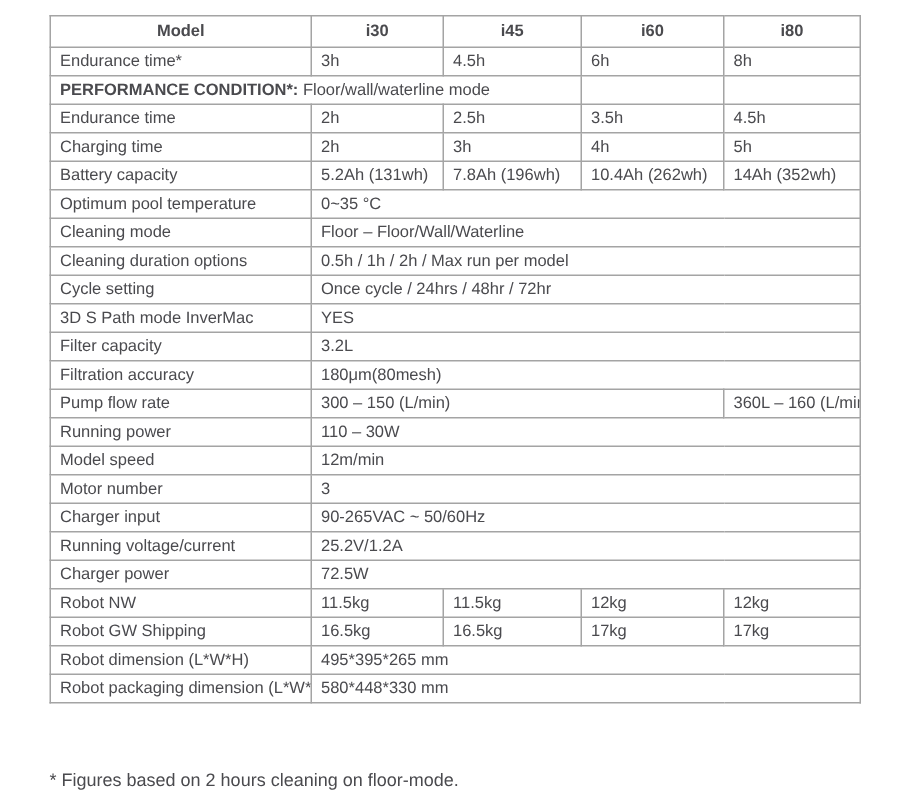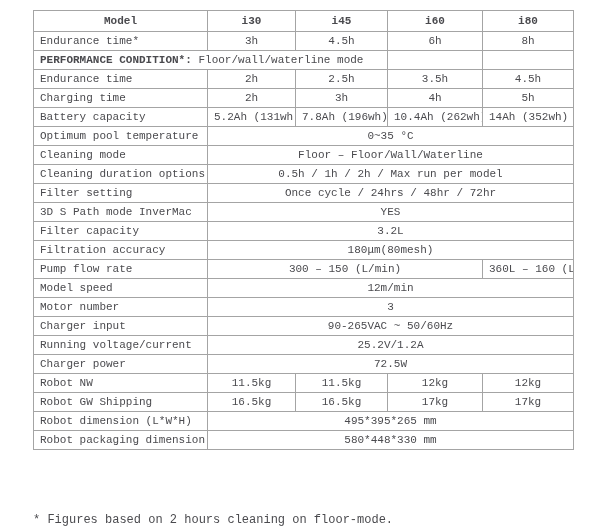--- a/index.html
+++ b/index.html
@@ -1,27 +1,27 @@
 <!DOCTYPE html>
 <html><head>
 <meta charset="utf-8">
 <style>
   html,body{margin:0;padding:0;background:#ffffff;}
   .page{position:relative;width:512px;height:531px;background:#ffffff;
-        font-family:Liberation Mono, monospace;color:#4a4a4e;}
+        font-family:Liberation Sans, sans-serif;color:#4a4a4e;}
   table.spec{position:absolute;left:33px;top:10px;width:540px;
              border-collapse:collapse;table-layout:fixed;
              font-size:11px;color:#4a4a4e;}
   table.spec{border:1px solid #878787;}
   table.spec td,table.spec th{border:1px solid #a4a4a4;
              padding:3px 6px;line-height:12px;height:12px;
              overflow:hidden;white-space:nowrap;background:#ffffff;}
   table.spec th{font-weight:bold;text-align:center;padding:4px 6px;}
   td.label{text-align:left;}
-  td.val{text-align:center;}
+  td.val{}
   td.section{text-align:left;padding-top:5px;padding-bottom:5px;}
   td.section b{font-weight:bold;}
   .footnote{position:absolute;left:33px;top:514px;font-size:12px;
             line-height:12px;color:#4a4a4e;}
 </style>
 </head>
 <body>
 
 <div class="page">
   <table class="spec">
@@ -81,39 +81,43 @@
         </tr>
         <tr>
           <td class="label">Cleaning mode</td>
           <td class="val" colspan="4">Floor – Floor/Wall/Waterline</td>
         </tr>
         <tr>
           <td class="label">Cleaning duration options</td>
           <td class="val" colspan="4">0.5h / 1h / 2h / Max run per model</td>
         </tr>
         <tr>
-          <td class="label">Filter setting</td>
+          <td class="label">Cycle setting</td>
           <td class="val" colspan="4">Once cycle / 24hrs / 48hr / 72hr</td>
         </tr>
         <tr>
           <td class="label">3D S Path mode InverMac</td>
           <td class="val" colspan="4">YES</td>
         </tr>
         <tr>
           <td class="label">Filter capacity</td>
           <td class="val" colspan="4">3.2L</td>
         </tr>
         <tr>
           <td class="label">Filtration accuracy</td>
           <td class="val" colspan="4">180μm(80mesh)</td>
         </tr>
         <tr>
           <td class="label">Pump flow rate</td>
           <td class="val" colspan="3">300 – 150 (L/min)</td>
           <td class="val">360L – 160 (L/min)</td>
+        </tr>
+        <tr>
+          <td class="label">Running power</td>
+          <td class="val" colspan="4">110 – 30W</td>
         </tr>
         <tr>
           <td class="label">Model speed</td>
           <td class="val" colspan="4">12m/min</td>
         </tr>
         <tr>
           <td class="label">Motor number</td>
           <td class="val" colspan="4">3</td>
         </tr>
         <tr>

